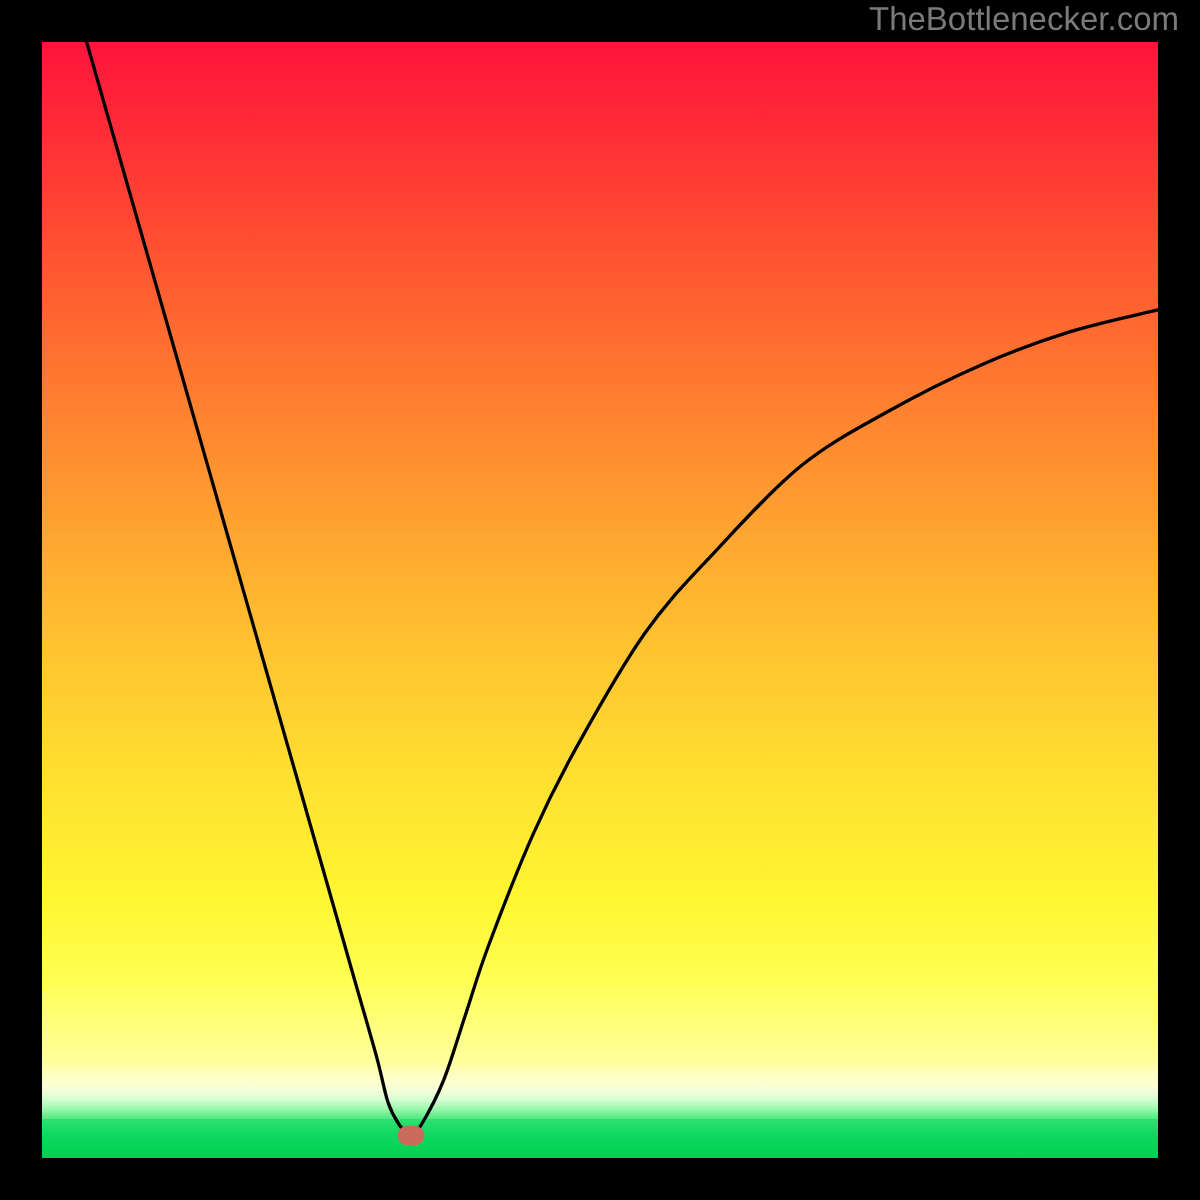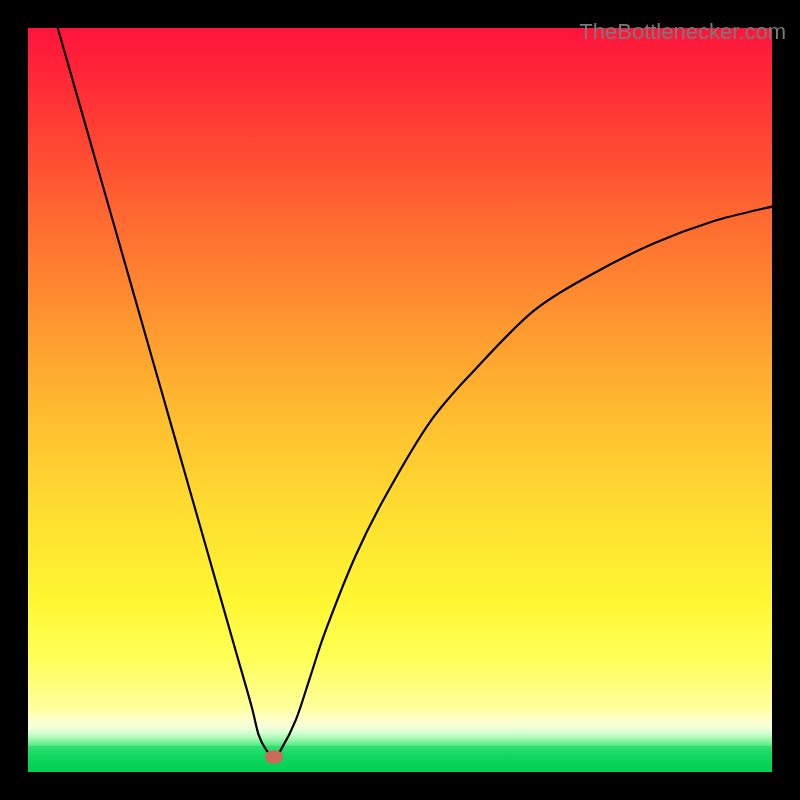--- a/index.html
+++ b/index.html
@@ -5,21 +5,21 @@
   * { margin: 0; padding: 0; box-sizing: border-box; }
   body {
     width: 800px;
     height: 800px;
     background: #000;
     position: relative;
     font-family: Arial, Helvetica, sans-serif;
   }
   .watermark {
     position: absolute;
-    top: 19px;
+    top: 0;
     right: 14px;
     color: #7a7a7a;
     font-size: 22px;
     z-index: 10;
   }
   .plot-area {
     position: absolute;
     top: 28px;
     left: 28px;
     width: 744px;

